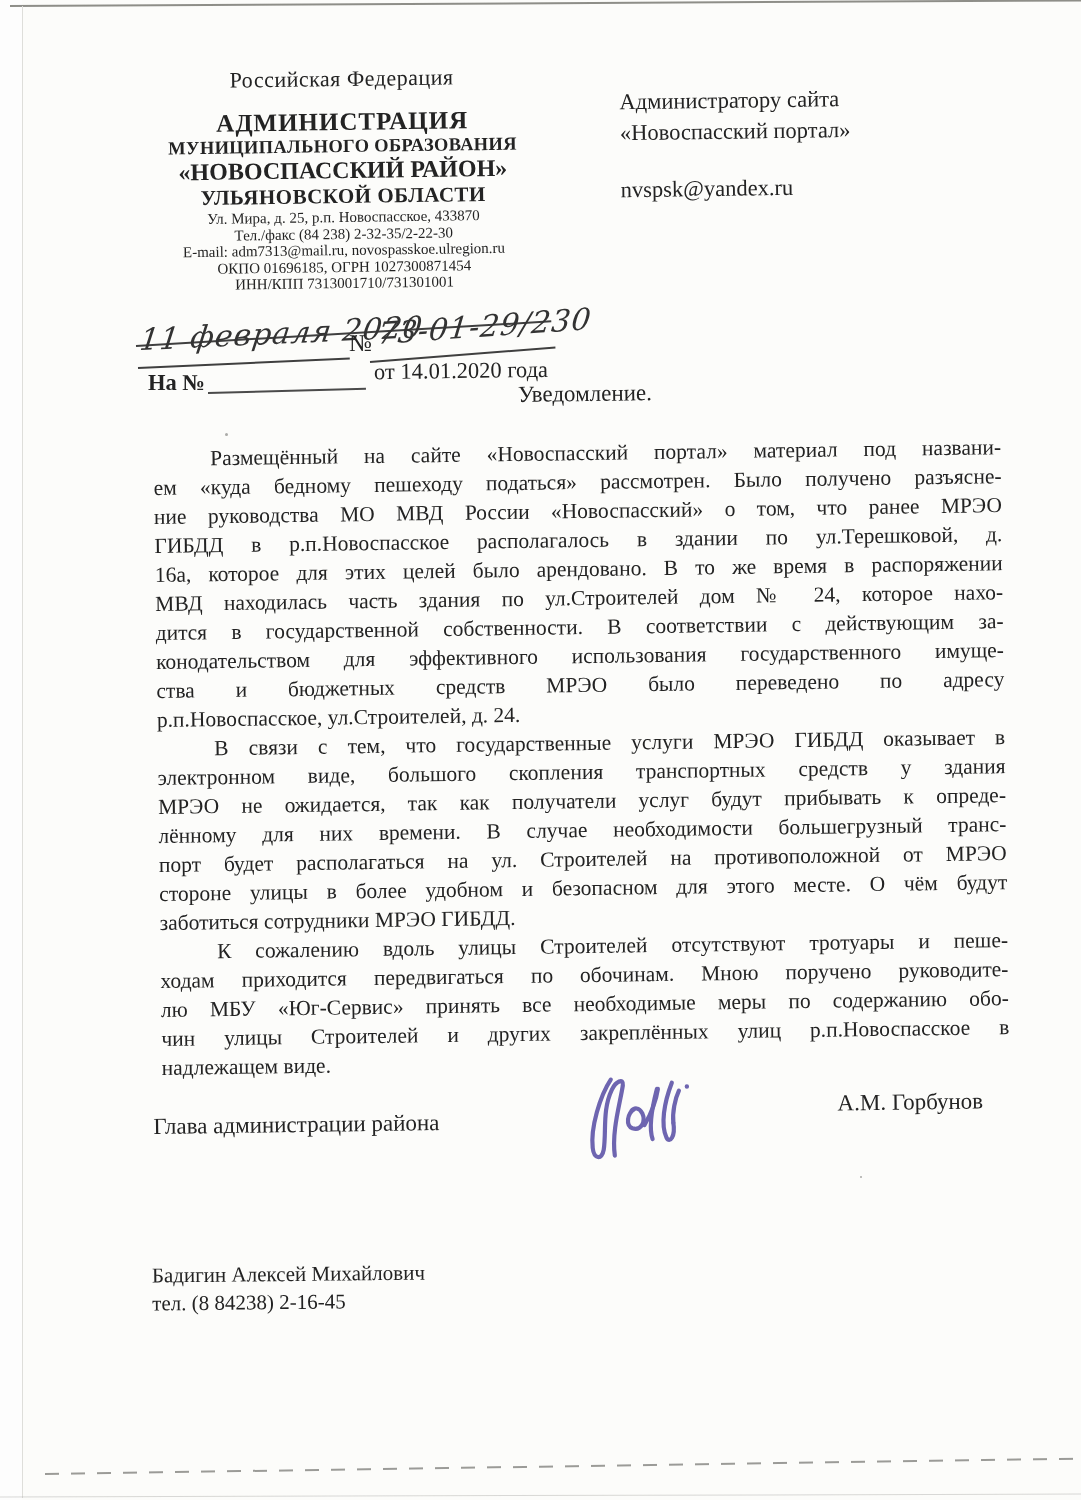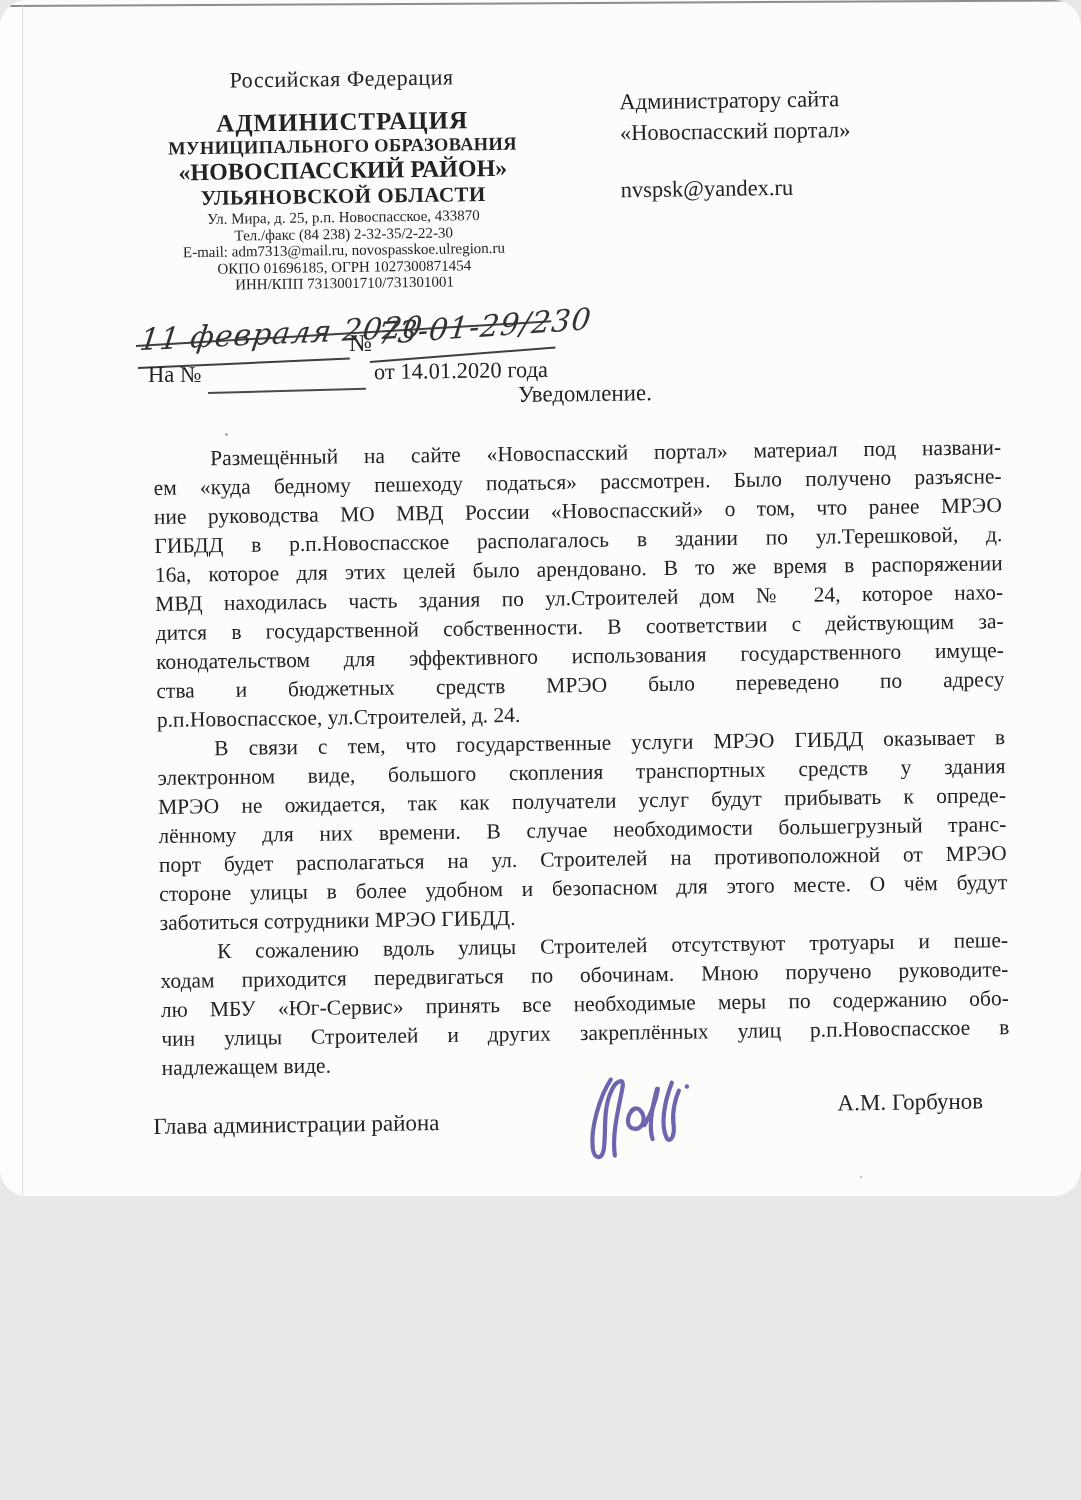--- a/index.html
+++ b/index.html
@@ -1,25 +1,24 @@
 <!DOCTYPE html>
 <html lang="ru"><head>
 <meta charset="utf-8">
 <title>Scanned letter</title>
 <style>
   html,body { margin:0; padding:0; background:#e8e8e6; }
   .page {
     position:relative;
-    width:1081px; height:1196px;
+    width:1081px; height:1500px;
     margin:0 auto;
     background:#fcfcfa;
     overflow:hidden;
     font-family:"Liberation Serif", serif;
     color:#232323;
-    border-radius:27px;
   }
   
   .scan-top-line { position:absolute; left:10px; top:5px; width:1075px; height:2px;
     background:#72726c; transform:rotate(-0.3deg); transform-origin:left center; opacity:.8; }
   .scan-left-edge { position:absolute; left:22px; top:6px; width:1px; height:1492px;
     background:#dededa; }
   .scan-left-strip { position:absolute; left:0; top:0; width:22px; height:1500px;
     background:#fdfdfd; }
   .scan-bottom-line { position:absolute; left:45px; top:1473px; width:1035px; height:2px;
     transform:rotate(-0.85deg); transform-origin:left center;
@@ -42,21 +41,21 @@
   .addressee-email { margin-top:26px; }
   
   .ref-line { position:absolute; background:#3f3f3f; height:2px; transform-origin:left center; }
   .hw { font-style:italic; font-family:"DejaVu Serif", serif; color:#333;
     letter-spacing:1px; }
   .hw-date { position:absolute; left:140px; top:322px; font-size:30px;
     transform:rotate(-2.6deg) skewX(-10deg); transform-origin:left center; white-space:nowrap; }
   .no-sign { position:absolute; left:349px; top:330px; font-size:24px; }
   .hw-number { position:absolute; left:378px; top:316px; font-size:30px;
     transform:rotate(-4deg) skewX(-10deg); transform-origin:left center; white-space:nowrap; }
-  .reply-label { position:absolute; left:148px; top:362px; font-size:22.5px; }
+  .reply-label { position:absolute; left:148px; top:370px; font-size:22.5px;font-weight:bold; }
   .reply-blank { position:absolute; left:208px; top:392px; width:158px; height:1.5px;
     background:#4a4a4a; transform:rotate(-1.5deg); transform-origin:left center; }
   .reply-date { position:absolute; left:374px; top:358px; font-size:22.5px;
     transform:rotate(-0.8deg); white-space:nowrap; }
   .doc-title { position:absolute; left:518px; top:381px; font-size:23px;
     transform:rotate(-0.8deg); }
   
   .body-text { position:absolute; left:153px; top:445px; width:848px;
     font-size:21.5px; transform:rotate(-0.8deg); transform-origin:left top; }
   .para .line { height:29px; line-height:29px; overflow:hidden; text-align:justify; }

